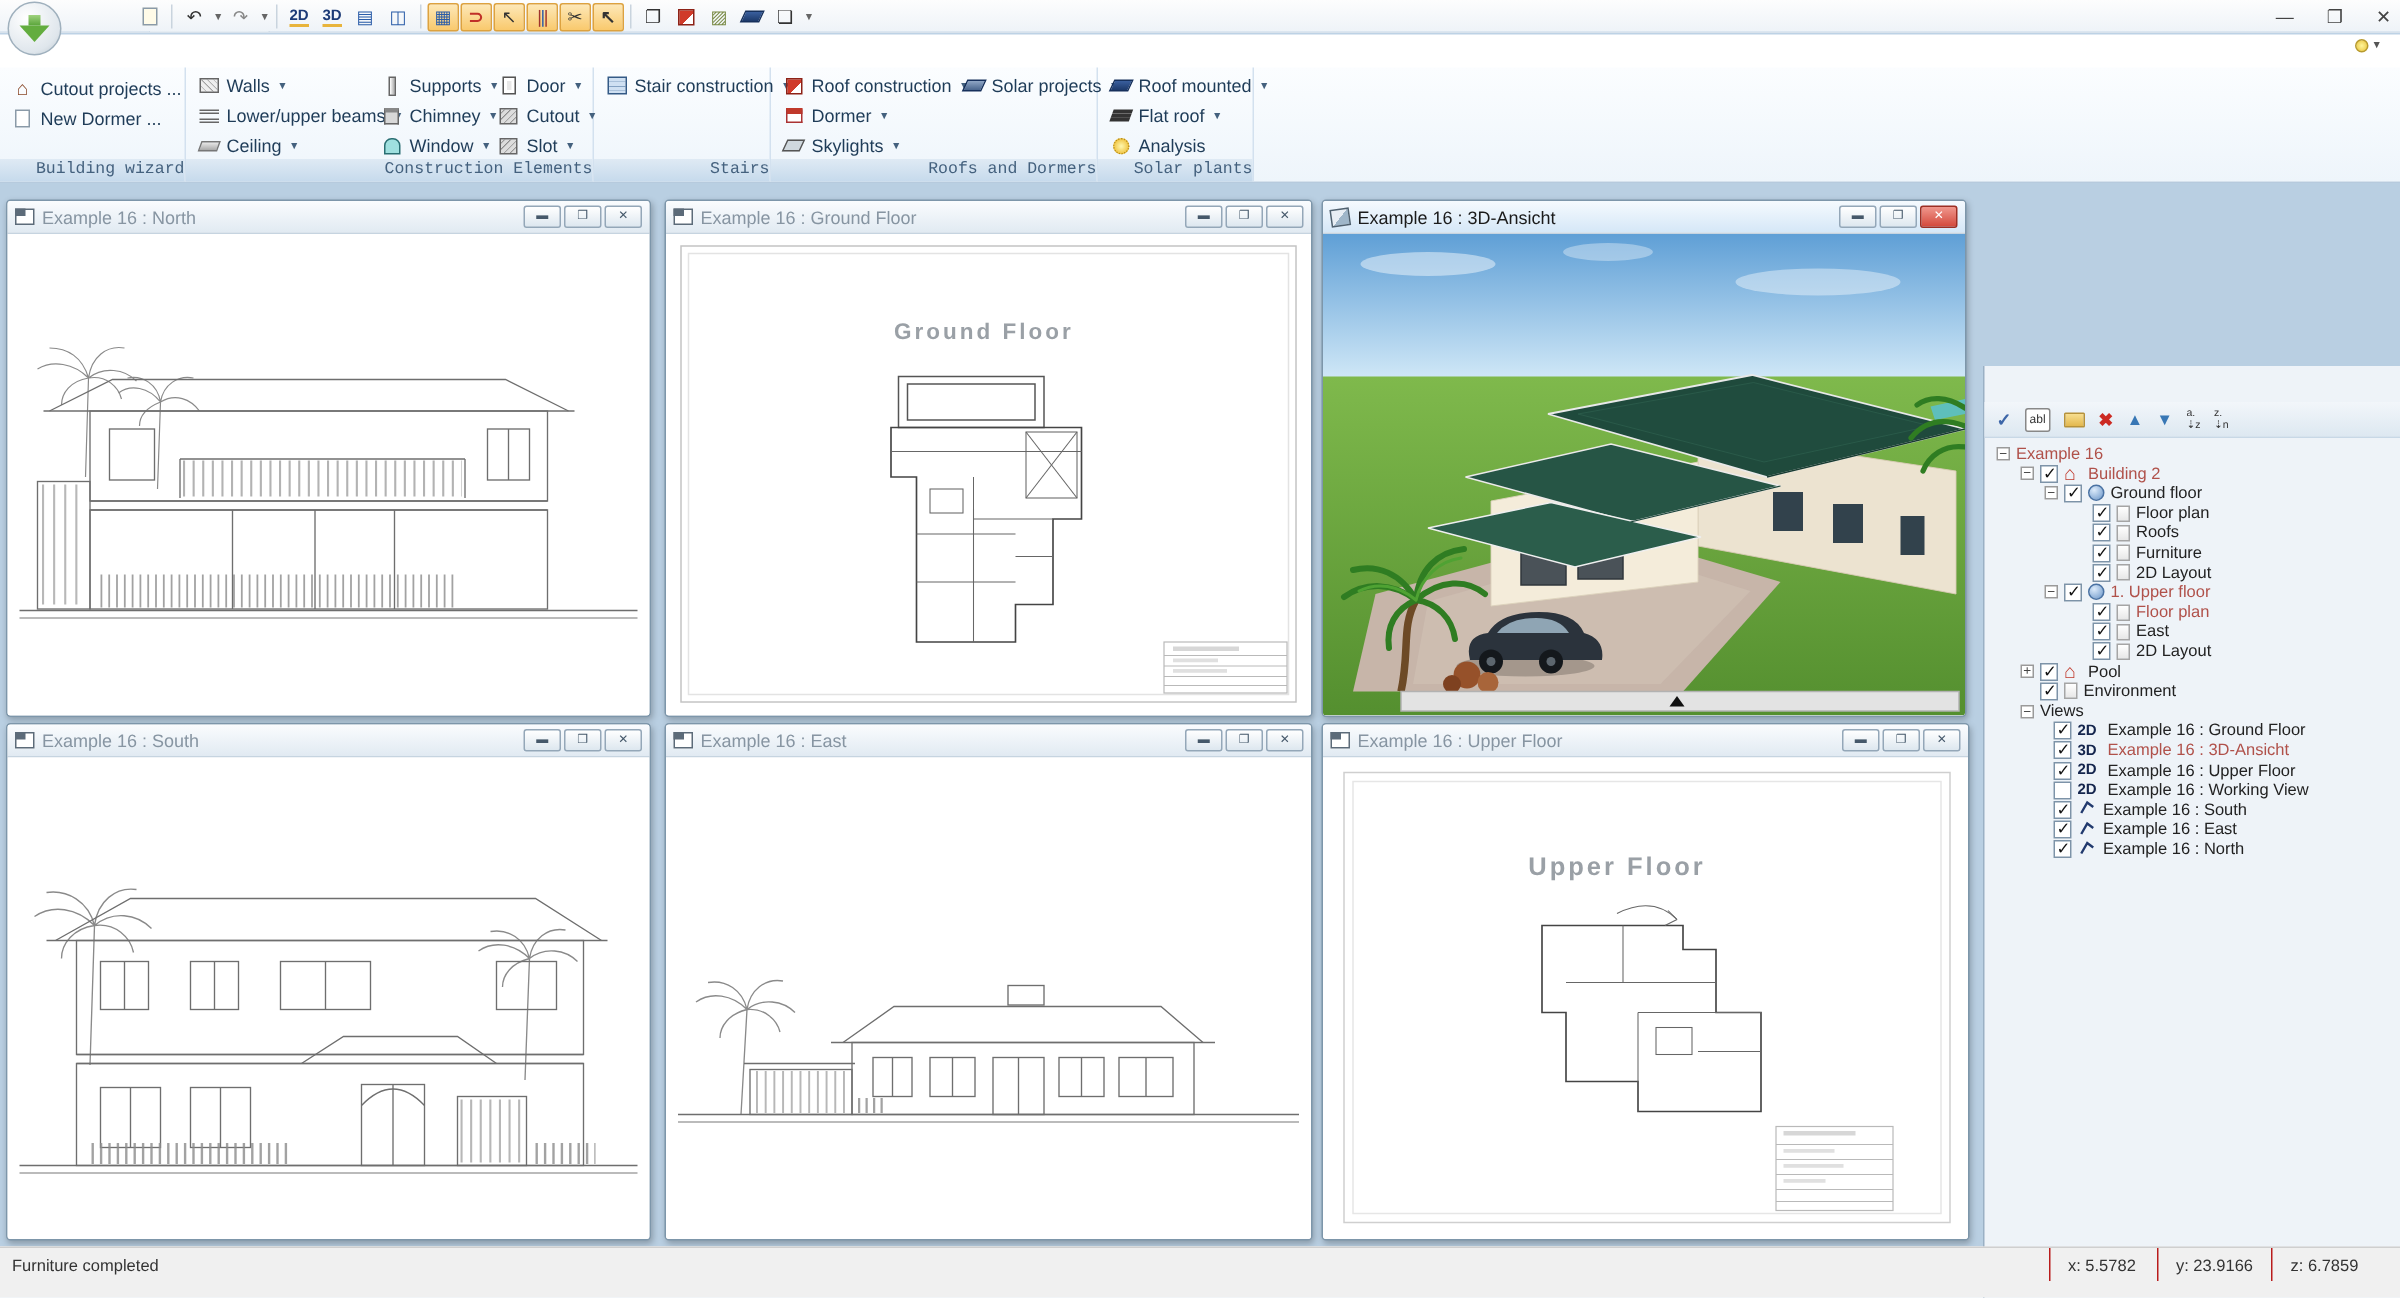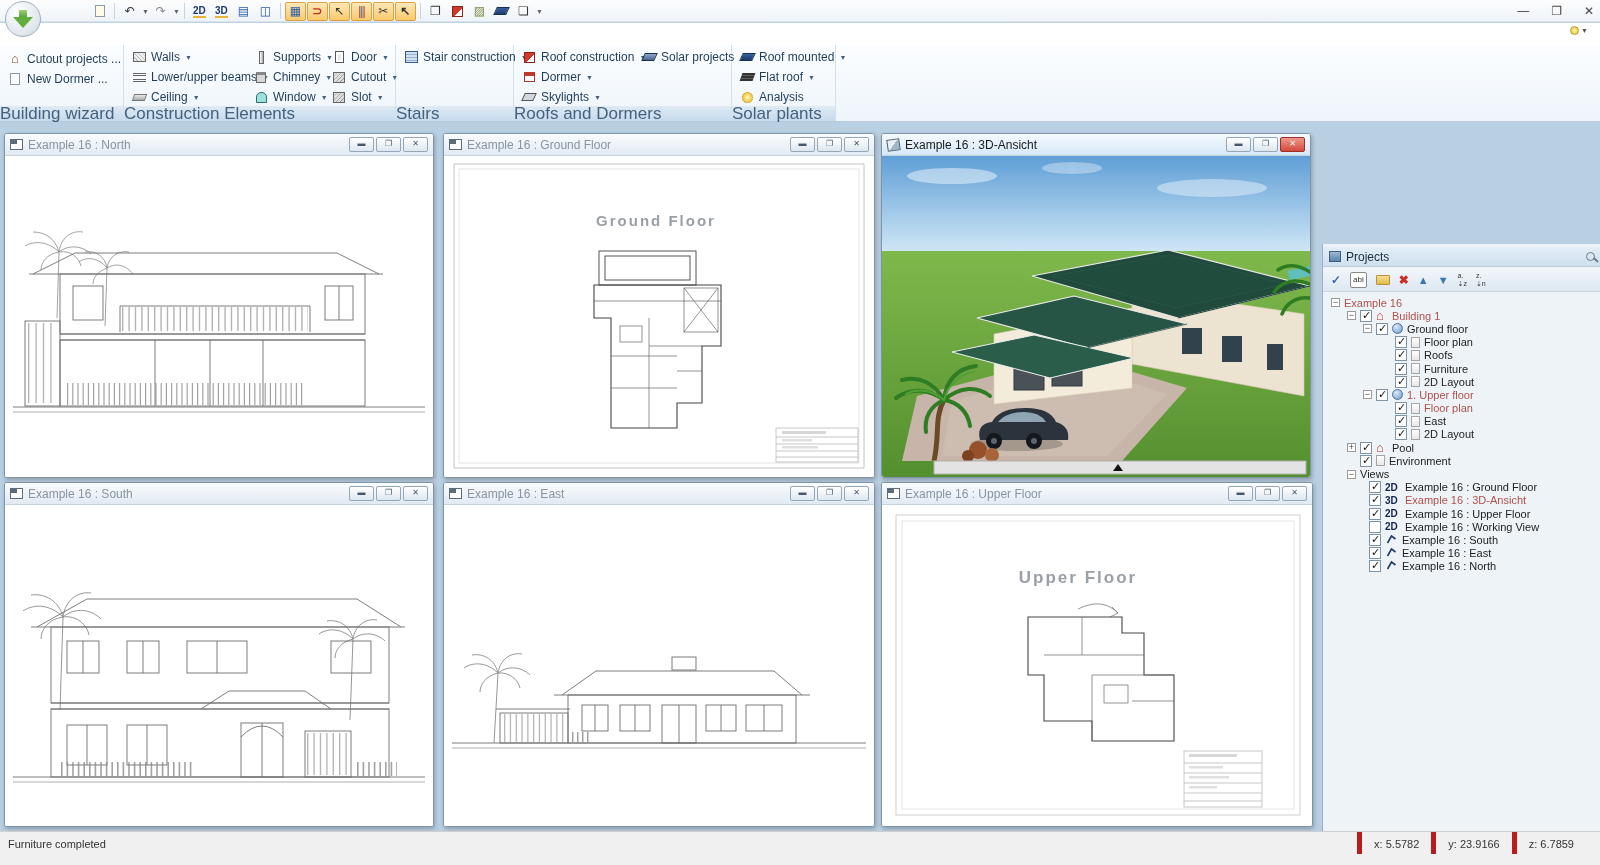--- a/index.html
+++ b/index.html
@@ -26,21 +26,21 @@
   #menubar { left:0; top:22px; width:1600px; height:23px; background:linear-gradient(#e9f1f9,#d0e2f2); border-bottom:1px solid #bdd2e5; display:flex; align-items:flex-end; }
   .mtab { padding:3px 18px 4px 18px; font-size:12px; color:#1f3c58; cursor:pointer; }
   .mtab.active { background:#fbfdfe; border:1px solid #a9c0d6; border-bottom:none; border-radius:3px 3px 0 0; }
   #bulb { position:absolute; right:12px; top:26px; display:flex; align-items:center; gap:2px; cursor:pointer; }
   #bulb .b { width:9px; height:9px; border-radius:50%; background:radial-gradient(#fff59a,#e8c23a); border:1px solid #b79a2e; }
   #bulb .v { font-size:7px; color:#555; }
 
   
   #ribbon { left:0; top:45px; width:1600px; height:77px; background:linear-gradient(#fbfdff,#eef5fb); border-bottom:1px solid #b6cadd; }
   .rgroup { position:absolute; top:0; height:76px; border-right:1px solid #d3e1ef; }
-  .rglabel { position:absolute; left:0; bottom:0; width:100%; height:15px; background:linear-gradient(#dfeaf4,#c6daec); color:#44617e; font-size:17px; text-align:left; line-height:15px; }
+  .rglabel { position:absolute; left:0; bottom:0; width:100%; height:15px; background:linear-gradient(#dfeaf4,#c6daec); color:#44617e; font-size:11px; text-align:right; line-height:15px;font-family:Liberation Mono, monospace; }
   .rbtn { position:absolute; display:flex; align-items:center; gap:5px; font-size:12px; color:#1f3c58; cursor:pointer; white-space:nowrap; }
   .rbtn .arr { font-size:7px; color:#44617e; }
   .ric { width:14px; height:13px; display:inline-flex; align-items:center; justify-content:center; font-size:11px; }
   .ic-wall { width:13px; height:10px; border:1px solid #666; background:repeating-linear-gradient(45deg,#eee,#eee 2px,#999 3px); }
   .ic-beam { width:13px; height:9px; border-top:3px double #666; border-bottom:3px double #666; }
   .ic-ceil { width:13px; height:7px; background:linear-gradient(#e8e8e8,#aaa); border:1px solid #777; transform:skewX(-20deg); }
   .ic-sup { width:5px; height:13px; border:1px solid #666; background:linear-gradient(90deg,#fff,#aaa); }
   .ic-chim { width:10px; height:11px; border:1px solid #666; background:#d8d8d8; border-top:3px solid #888; }
   .ic-win { width:11px; height:11px; border:1px solid #2a6f73; border-radius:5px 5px 0 0; background:#9fe0df; }
   .ic-door { width:9px; height:12px; border:1px solid #555; background:#e8e8e8; box-shadow:inset 0 0 0 2px #fff; }
@@ -95,21 +95,21 @@
   .ico-floor { width:11px; height:11px; border-radius:50%; background:radial-gradient(circle at 35% 30%,#dcebfb,#6a95c8); border:1px solid #4a72a3; flex:0 0 11px; }
   .ico-pg { width:9px; height:11px; border:1px solid #a5a5a5; background:linear-gradient(#fff,#e7e7e7); flex:0 0 9px; }
   .badge { font-size:10px; font-weight:bold; color:#14254d; width:16px; flex:0 0 16px; }
   .ico-elev { flex:0 0 13px; }
   .red { color:#b0514a; }
 
   
   #status { left:0; top:831px; width:1600px; height:34px; background:#f0f0f0; border-top:1px solid #cfcfcf; font-size:11px; color:#333; }
   #status .msg { position:absolute; left:8px; top:6px; }
   #coords { position:absolute; right:14px; top:0; height:22px; display:flex; }
-  #coords .cell { padding:6px 12px 0 12px; border-left:5px solid #b91c1c; min-width:72px; }
+  #coords .cell { padding:6px 12px 0 12px; border-left:1px solid #b91c1c; min-width:72px; }
 
   svg text { font-family:"Liberation Sans",sans-serif; }
 </style>
 </head>
 <body>
 
 <div id="app">
 
   <div id="titlebar" class="abs">
     <div class="qat abs">
@@ -644,45 +644,40 @@
           </g>
           <rect x="307" y="249" width="48" height="3" fill="#d7d7d7"></rect>
           <rect x="307" y="261" width="34" height="2.5" fill="#e0e0e0"></rect>
           <rect x="307" y="271" width="40" height="2.5" fill="#e0e0e0"></rect>
           <rect x="307" y="281" width="28" height="2.5" fill="#e0e0e0"></rect>
         </svg>
       </div>
     </div>
 
     <div id="panel" class="abs">
-      <div id="ptitle" class="abs">
-        <span class="ico-org"></span>
-        <span class="tt">Projects</span>
-        <span class="ico-pin"></span>
-      </div>
       <div id="ptools" class="abs">
         <span class="pt chk">✓</span>
         <span class="pt abl">abl</span>
         <span class="pt folder"></span>
         <span class="pt del">✖</span>
         <span class="pt up">▲</span>
         <span class="pt dn">▼</span>
         <span class="pt sort">a.<br>⇣z</span>
         <span class="pt sort">z.<br>⇣n</span>
       </div>
       <div id="ptree" class="abs">
         <div class="trow" style="padding-left:4px">
           <span class="exp">−</span>
           <span class="red">Example 16</span>
         </div>
         <div class="trow" style="padding-left:20px">
           <span class="exp">−</span>
           <span class="cb on"></span>
           <span class="ico-house">⌂</span>
-          <span class="red">Building 1</span>
+          <span class="red">Building 2</span>
         </div>
         <div class="trow" style="padding-left:36px">
           <span class="exp">−</span>
           <span class="cb on"></span>
           <span class="ico-floor"></span>
           <span>Ground floor</span>
         </div>
         <div class="trow" style="padding-left:68px">
           <span class="cb on"></span>
           <span class="ico-pg"></span>

